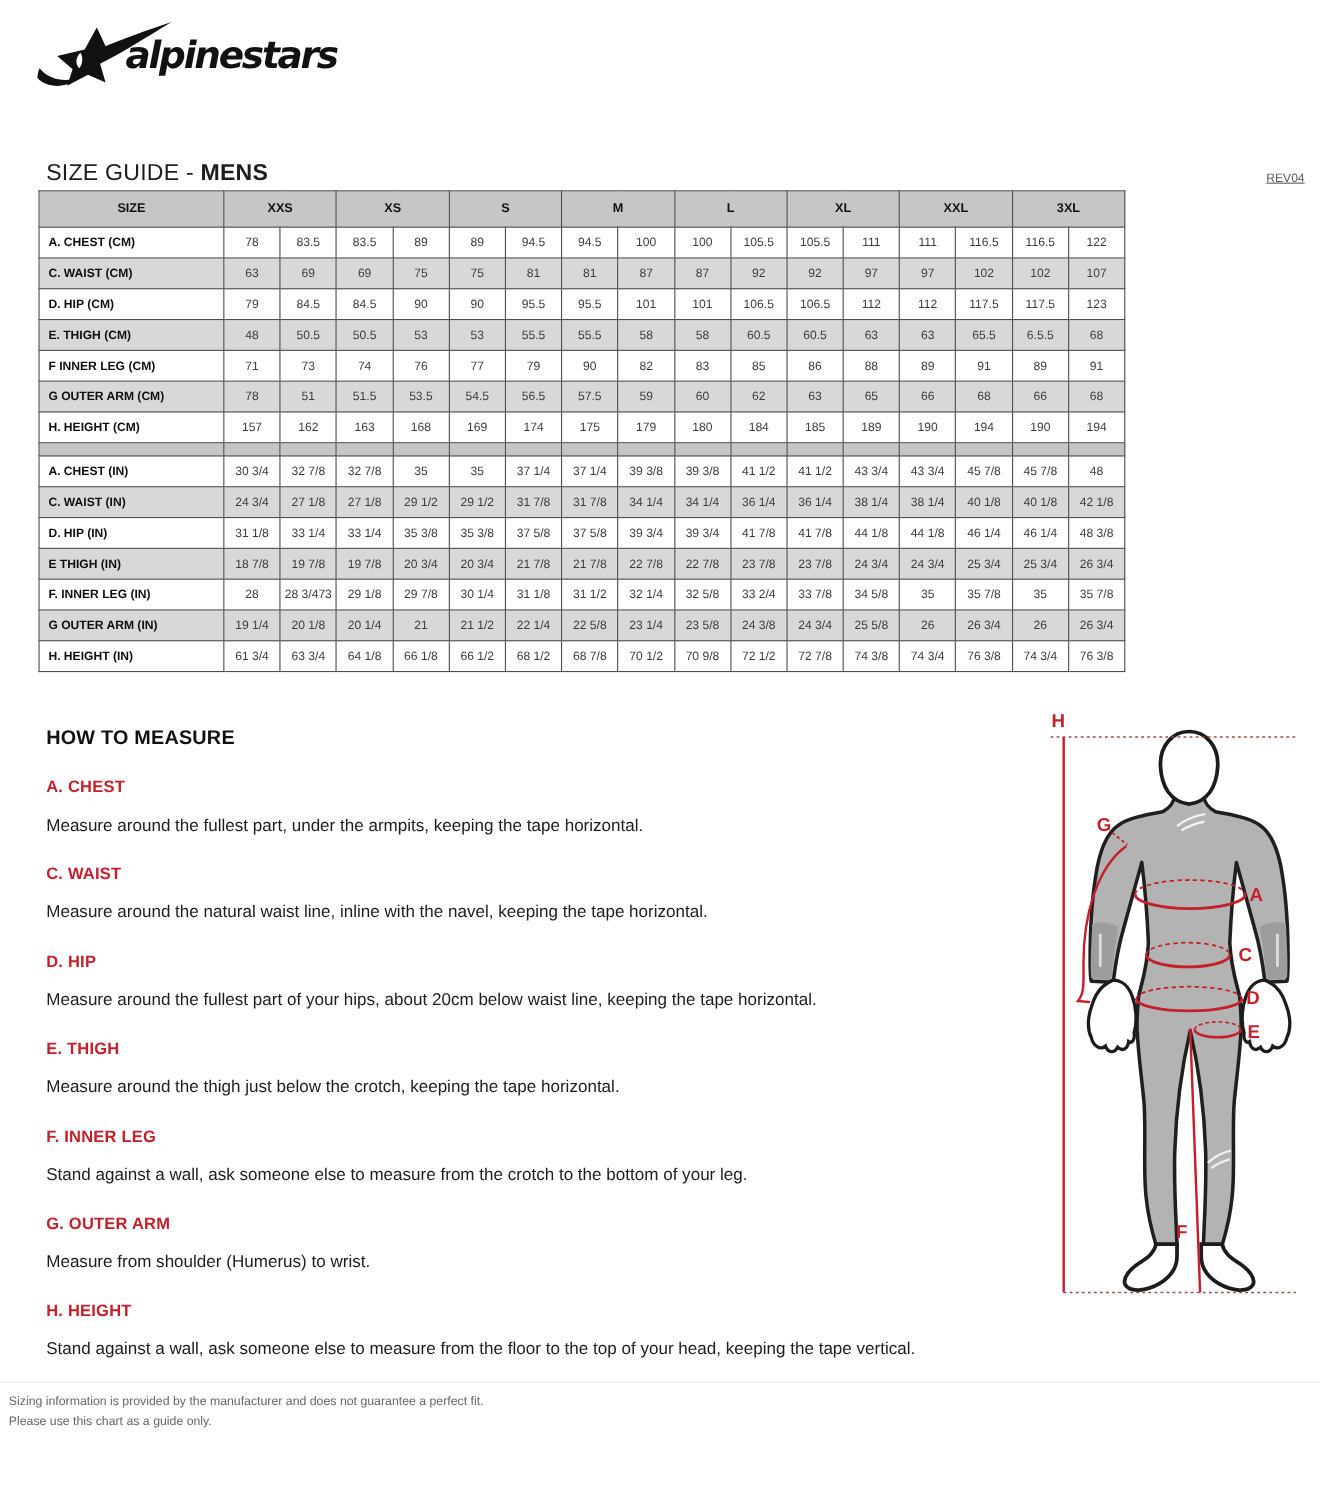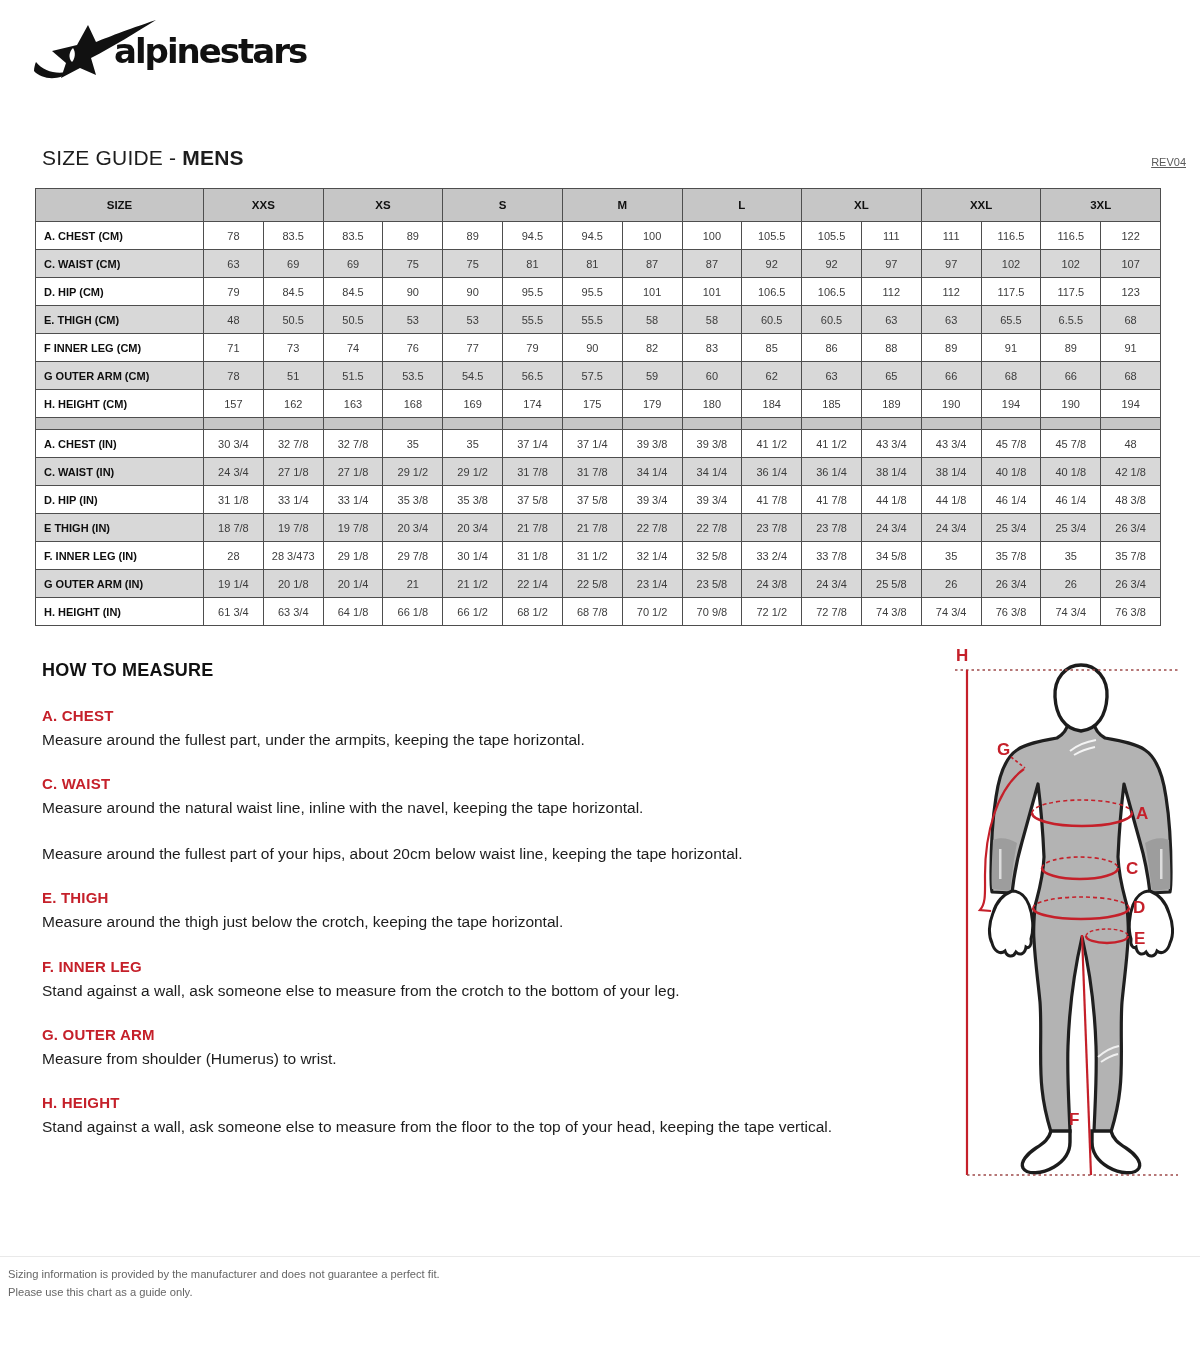--- a/index.html
+++ b/index.html
@@ -6,50 +6,50 @@
   .page {
     position:relative; width:1200px; height:1350px; background:#fff; overflow:hidden;
     font-family:"Liberation Sans", sans-serif; color:#1c1c1c;
   }
 
   
   .logo { position:absolute; left:28px; top:10px; width:320px; height:78px; }
   .logo svg { position:absolute; left:0; top:2px; }
   .brand {
     position:absolute; left:86px; top:24px; font-size:34px; line-height:1;
-    font-weight:bold; letter-spacing:-2px; color:#111;
+    font-weight:bold; font-style:italic; letter-spacing:-2px; color:#111;
     font-family:"DejaVu Sans", sans-serif;
   }
 
   
   .title-row { position:absolute; left:42px; right:14px; top:146px; display:flex; justify-content:space-between; align-items:flex-end;text-align:center; }
   .page-title { font-size:21px; color:#1d1d1d; letter-spacing:0.2px; }
   .page-title b { font-weight:bold; }
   .revision { font-size:11px; color:#5a5a5a; padding-bottom:2px;text-decoration:underline; }
 
   
   table.size-table {
-    position:absolute; left:35px; top:188px; width:1126px;
+    position:absolute; left:35px; top:173px; width:988px;
     border-collapse:collapse; table-layout:fixed;
   }
   .size-table col.c-lbl { width:168px; }
   .size-table th, .size-table td { border:1px solid #4e4e4e; padding:0; }
   .size-table tr.head th { background:#c6c6c6; font-size:11.5px; height:32px; color:#111; }
   .size-table td { font-size:11px; color:#3c3c3c; text-align:center; height:27px; }
   .size-table td.lbl { text-align:left; padding-left:8px; font-weight:bold; color:#0e0e0e;margin-top:20px; }
   .size-table tr.odd  { background:#ffffff; }
   .size-table tr.even { background:#d8d8d8; }
   .size-table tr.spacer td { height:11px; background:#c6c6c6; }
 
   
   .how-to { position:absolute; left:42px; top:660px; width:880px; }
   .how-title { font-size:18px; font-weight:bold; color:#111; letter-spacing:0.2px; }
   .mi { margin-top:26px; }
   .mh { color:#c5202a; font-weight:bold; font-size:15px; line-height:1.2; letter-spacing:0.2px; }
-  .mt { font-size:15.5px; color:#1c1c1c; margin-top:5px; line-height:1.25; }
+  .mt { font-size:15.5px; color:#1c1c1c; margin-top:16px; line-height:1.25; }
 
   
   .figure { position:absolute; left:930px; top:645px; width:270px; height:560px; }
   .figure text { font-family:"Liberation Sans", sans-serif; font-weight:bold; font-size:17px; fill:#c5202a; }
 
   
   .footer-sep { position:absolute; left:0; top:1256px; width:1200px; height:1px; background:#e9e9e9; }
   .footer { position:absolute; left:8px; top:1266px; font-size:11.2px; color:#666; line-height:1.6; }
 </style>
 </head>
@@ -396,20 +396,21 @@
     <div>
         <div class="mi">
           <div class="mh">A. CHEST</div>
           <div class="mt">Measure around the fullest part, under the armpits, keeping the tape horizontal.</div>
         </div>
         <div class="mi">
           <div class="mh">C. WAIST</div>
           <div class="mt">Measure around the natural waist line, inline with the navel, keeping the tape horizontal.</div>
         </div>
         <div class="mi">
+          <div class="mh">D. HIP</div>
           <div class="mt">Measure around the fullest part of your hips, about 20cm below waist line, keeping the tape horizontal.</div>
         </div>
         <div class="mi">
           <div class="mh">E. THIGH</div>
           <div class="mt">Measure around the thigh just below the crotch, keeping the tape horizontal.</div>
         </div>
         <div class="mi">
           <div class="mh">F. INNER LEG</div>
           <div class="mt">Stand against a wall, ask someone else to measure from the crotch to the bottom of your leg.</div>
         </div>

